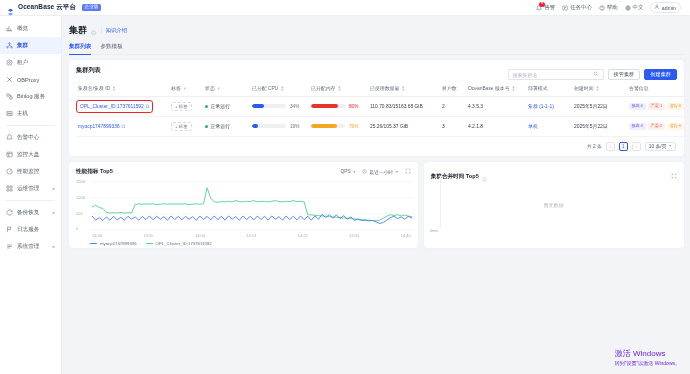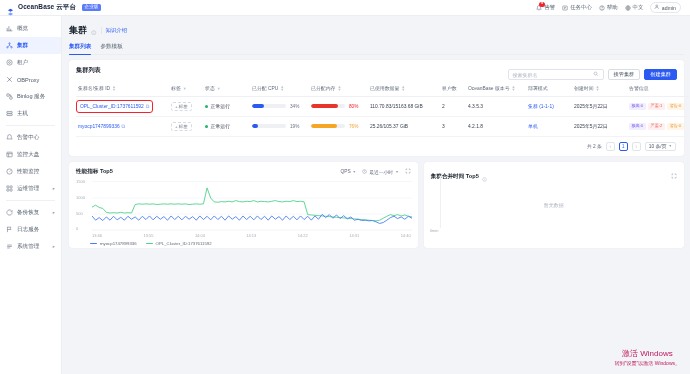--- a/index.html
+++ b/index.html
@@ -131,21 +131,21 @@
   .plot { position: relative; margin-top: 4px; height: 52px; }
   .ylab { position: absolute; left: 0; font-size: 4px; color: #a6adb8; }
   .xlabels { display: flex; justify-content: space-between; font-size: 4px; color: #a6adb8; padding: 0 0 0 16px; margin-top: 1px; }
   .legend { display: flex; gap: 9px; margin-top: 3px; padding-left: 14px; }
   .legend-item { display: flex; align-items: center; gap: 3px; font-size: 4.3px; color: #5e6979; }
   .legend-line { width: 7px; height: 1.4px; border-radius: 1px; }
   .empty-text { position: absolute; left: 0; right: 0; top: 40px; text-align: center; font-size: 5px; color: #aeb5c0; }
   .right-axis-line { position: absolute; left: 16px; top: 14px; width: 1px; height: 52px; background: #eef0f4; }
   .right-zero { position: absolute; left: 6px; top: 66px; font-size: 4px; color: #a6adb8; }
 
-  .watermark { position: absolute; right: 10px; bottom: 8px; text-align: center; color: #be185d; }
+  .watermark { position: absolute; right: 10px; bottom: 8px; text-align: left; color: #6d28d9; }
   .wm1 { font-size: 8px; }
   .wm2 { font-size: 5px; margin-top: 1px; }
 </style>
 </head>
 <body>
 
 <div class="app">
 
   <div class="topbar">
     <div class="brand">

